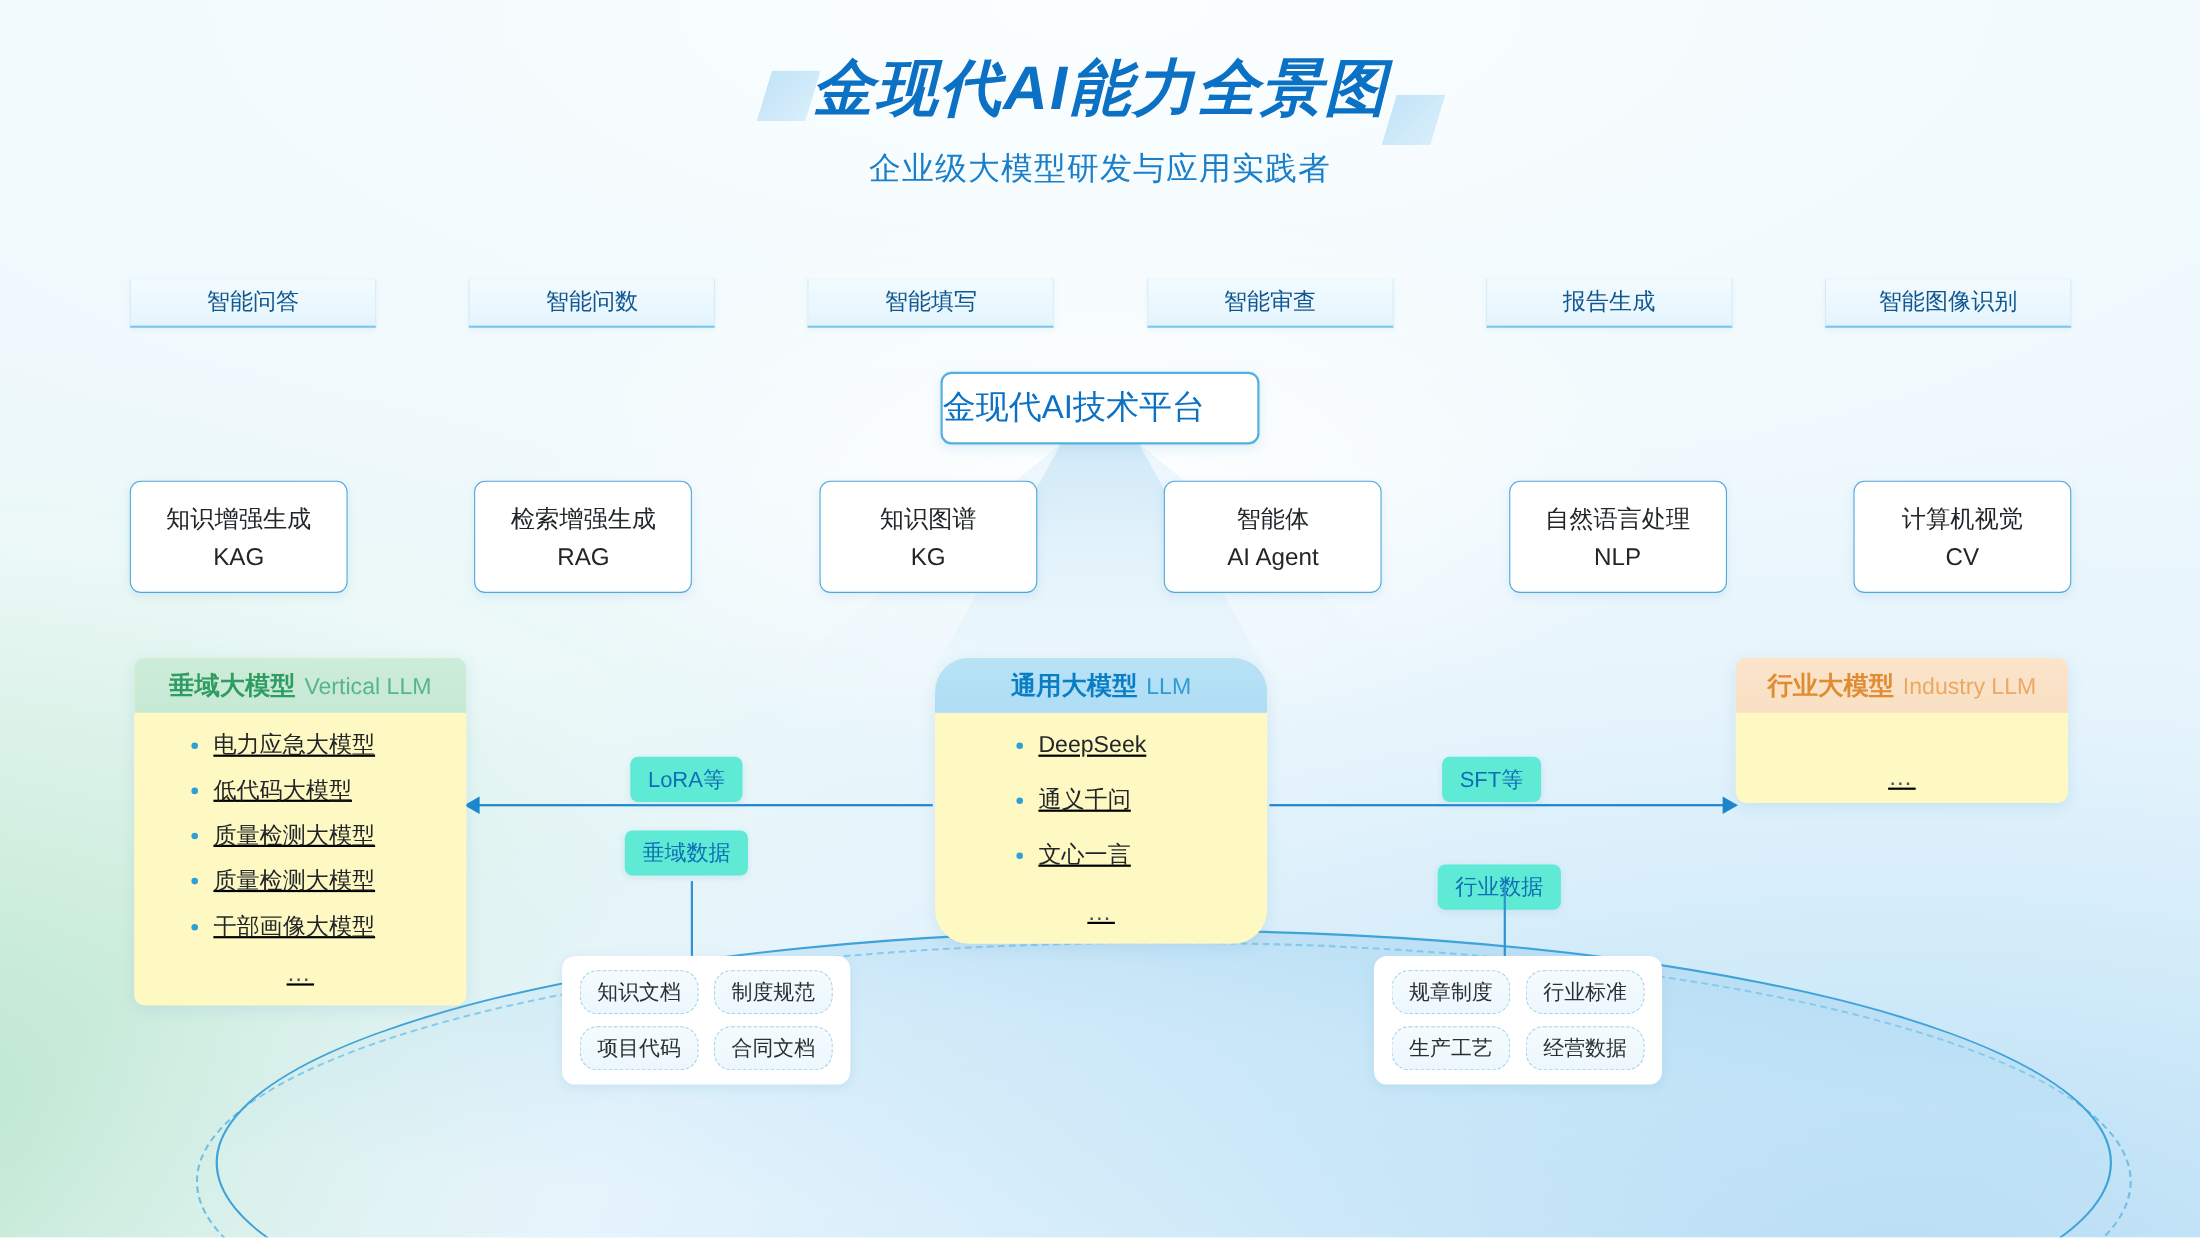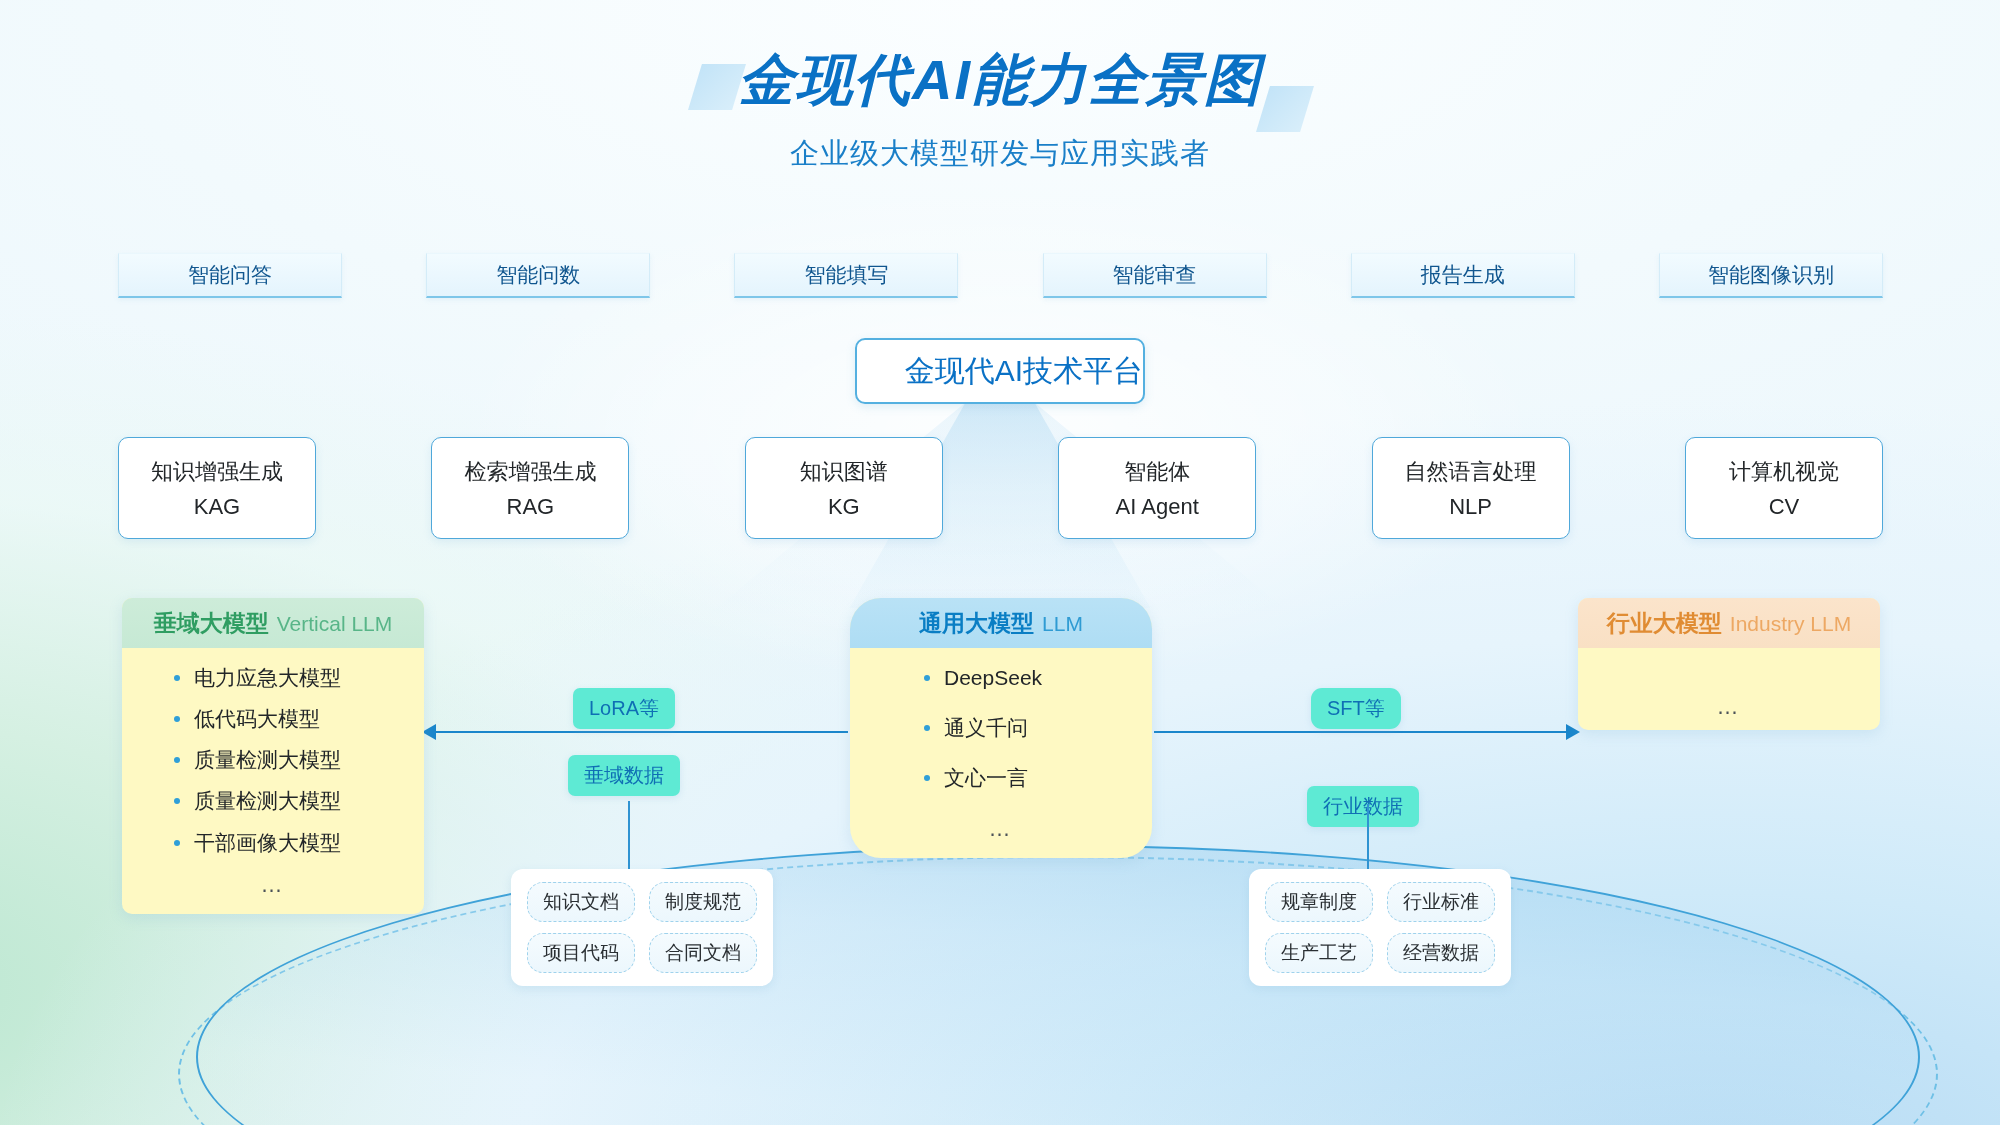--- a/index.html
+++ b/index.html
@@ -161,21 +161,21 @@
 
   
   .platform-box {
     position: absolute;
     left: 50%;
     top: 338px;
     transform: translateX(-50%);
     width: 286px;
     height: 62px;
     line-height: 62px;
-    text-align: right;
+    text-align: left;
     font-size: 30px;
     color: #0a71c5;
     background: #ffffff;
     border: 2px solid #54b0e0;
     border-radius: 10px;
     box-shadow: 0 3px 10px rgba(100,170,210,0.18);
   }
 
   
   .cap-row {
@@ -223,20 +223,21 @@
     font-size: 23px;
     font-weight: 700;
   }
   .panel-head .en {
     font-weight: 400;
     font-size: 21px;
     margin-left: 8px;
   }
   .panel-body {
     padding: 18px 0 16px 0;
+    text-decoration: underline;
   }
   .panel-list {
     margin: 0;
     padding: 0 0 0 52px;
     list-style: none;
   }
   .panel-list li {
     position: relative;
     font-size: 21px;
     color: #222629;
@@ -314,21 +315,21 @@
     padding: 7px 16px;
     background: #5eead4;
     border-radius: 7px;
     font-size: 20px;
     color: #0f6fb4;
     box-shadow: 0 2px 7px rgba(130,180,215,0.22);
     white-space: nowrap;
   }
   #label-lora { left: 573px;  top: 688px; }
   #label-vdata{ left: 568px;  top: 755px; }
-  #label-sft  { left: 1311px; top: 688px; border-radius: 11px; }
+  #label-sft  { left: 1311px; top: 688px; }
   #label-idata{ left: 1307px; top: 758px; margin-top: 28px; }
 
   .vline {
     position: absolute;
     width: 2px;
     background: #2f93d2;
   }
   #vline-left  { left: 628px;  top: 801px; height: 68px; }
   #vline-right { left: 1367px; top: 804px; height: 66px; }
 

